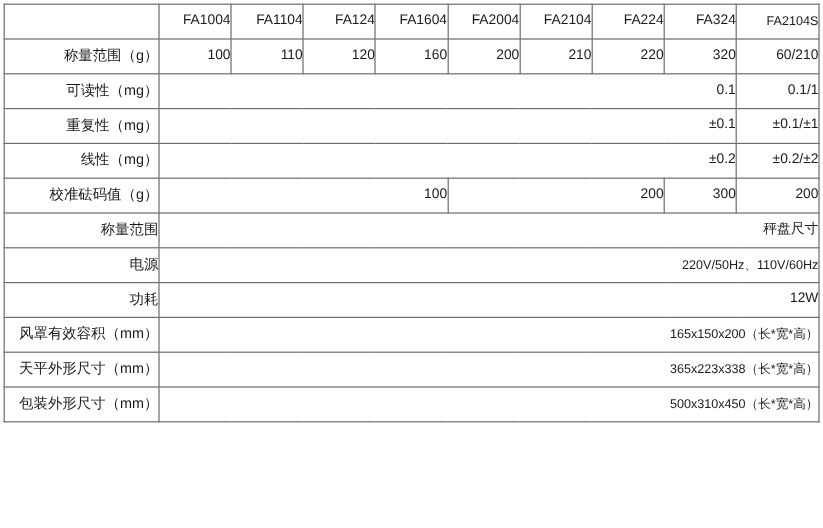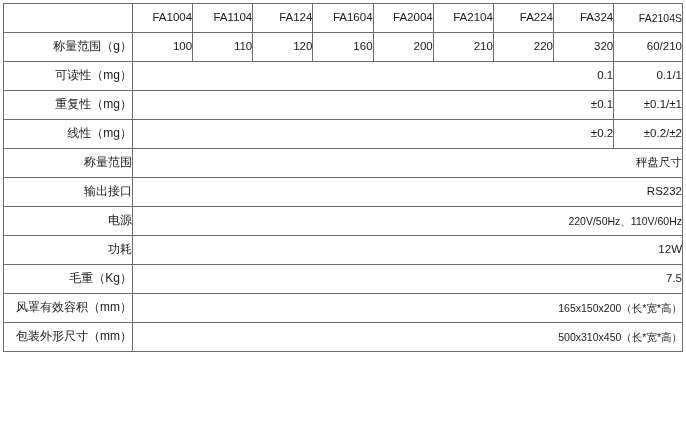--- a/index.html
+++ b/index.html
@@ -117,42 +117,45 @@
           <td class="rowhead">重复性（mg）</td>
           <td class="val" colspan="8">±0.1</td>
           <td class="val">±0.1/±1</td>
         </tr>
         <tr>
           <td class="rowhead">线性（mg）</td>
           <td class="val" colspan="8">±0.2</td>
           <td class="val">±0.2/±2</td>
         </tr>
         <tr>
+          <td class="rowhead">校准砝码值（g）</td>
+          <td class="val" colspan="4">100</td>
+          <td class="val" colspan="3">200</td>
+          <td class="val">300</td>
+          <td class="val">200</td>
+        </tr>
+        <tr>
           <td class="rowhead">称量范围</td>
           <td class="val" colspan="9">秤盘尺寸</td>
-        </tr>
-        <tr>
-          <td class="rowhead">输出接口</td>
-          <td class="val" colspan="9">RS232</td>
         </tr>
         <tr>
           <td class="rowhead">电源</td>
           <td class="val small" colspan="9">220V/50Hz、110V/60Hz</td>
         </tr>
         <tr>
           <td class="rowhead">功耗</td>
           <td class="val" colspan="9">12W</td>
         </tr>
         <tr>
-          <td class="rowhead">毛重（Kg）</td>
-          <td class="val" colspan="9">7.5</td>
+          <td class="rowhead">风罩有效容积（mm）</td>
+          <td class="val small" colspan="9">165x150x200（长*宽*高）</td>
         </tr>
         <tr>
-          <td class="rowhead">风罩有效容积（mm）</td>
-          <td class="val small" colspan="9">165x150x200（长*宽*高）</td>
+          <td class="rowhead">天平外形尺寸（mm）</td>
+          <td class="val small" colspan="9">365x223x338（长*宽*高）</td>
         </tr>
         <tr>
           <td class="rowhead">包装外形尺寸（mm）</td>
           <td class="val small" colspan="9">500x310x450（长*宽*高）</td>
         </tr>
       </tbody>
   </table>
 </div>
 
 </body></html>

